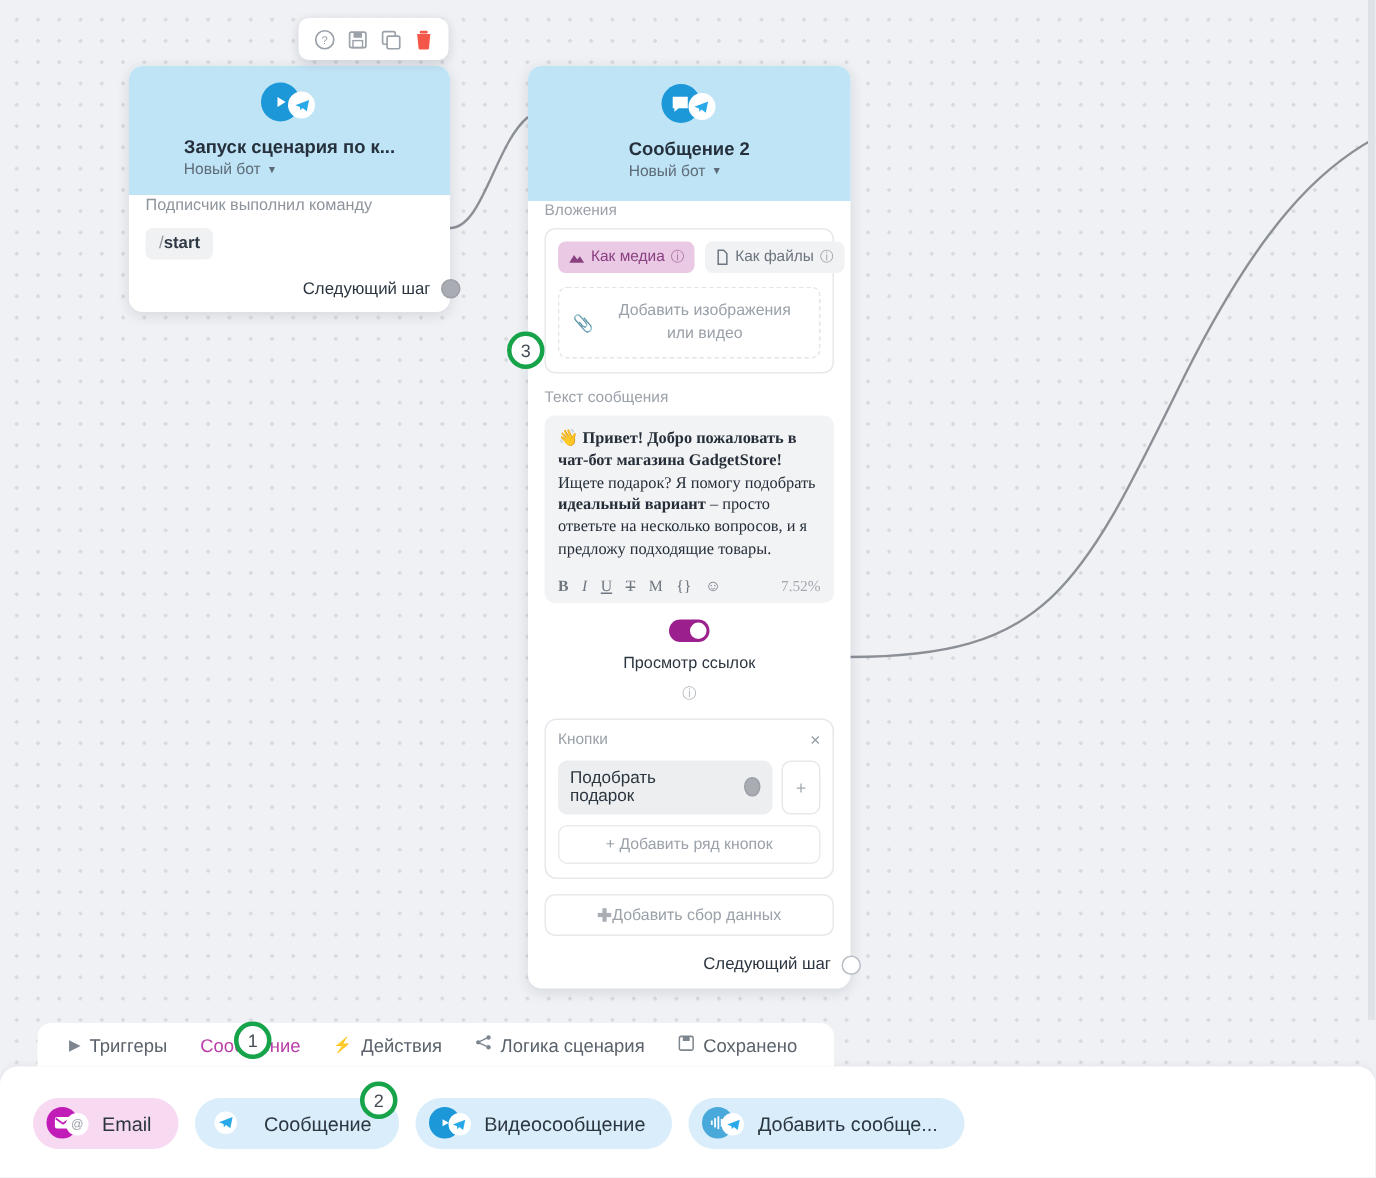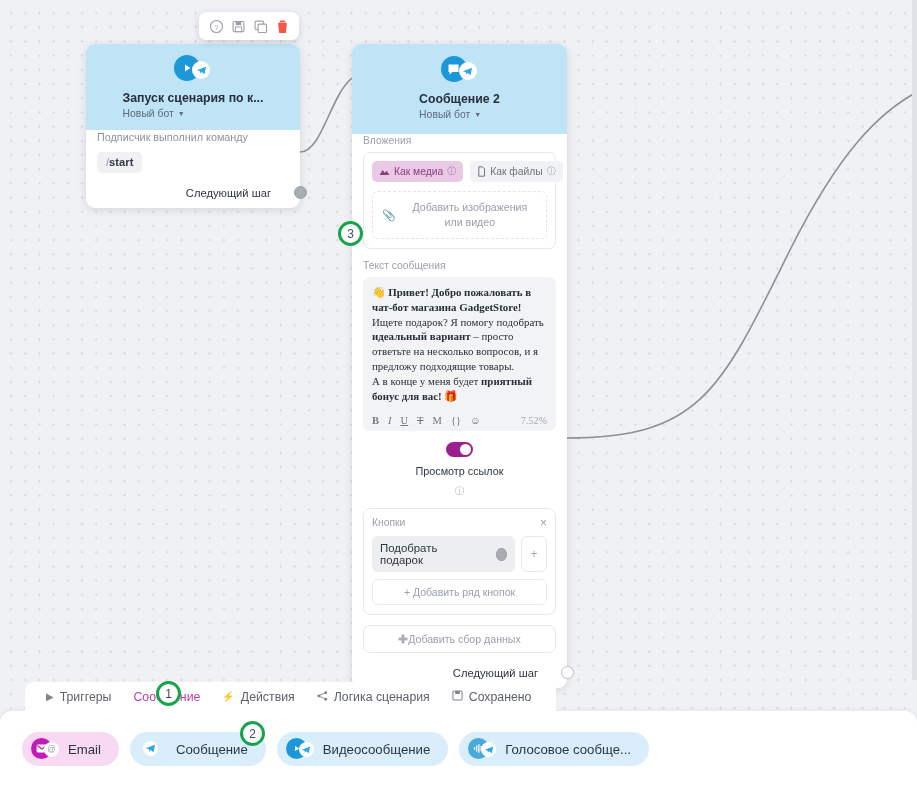--- a/index.html
+++ b/index.html
@@ -76,21 +76,21 @@
   .trigger-desc { font-size: 10.8px; color: #8d949c; margin-bottom: 9px; }
   .cmd-pill {
     display: inline-block; background: #f0f1f3; border-radius: 5px;
     padding: 4px 9px 5px 9px; font-size: 11.2px; color: #303a45;
   }
   .cmd-pill b { font-weight: bold; }
   .cmd-pill .slash { color: #8d949c; font-weight: normal; }
 
   .next-step {
     display: flex; align-items: center; justify-content: flex-end;
-    gap: 23px; margin-top: 13px;
+    gap: 7px; margin-top: 13px;
     font-size: 11.2px; color: #2c3640;
   }
   .dot-filled {
     width: 13px; height: 13px; border-radius: 50%;
     background: #a9adb3; border: 1px solid #9ba0a6;
     margin-right: -18px;
   }
   .dot-hollow {
     width: 13px; height: 13px; border-radius: 50%;
     background: #fff; border: 1.4px solid #b9bec5;
@@ -361,21 +361,20 @@
           <span class="dz-txt">Добавить изображения или видео</span>
         </div>
       </div>
 
       <div class="msg-block">
         <div class="sec-label">Текст сообщения</div>
         <div class="msg-card">
           <div class="msg-text">
             <span><span>👋 </span><b>Привет! Добро пожаловать в чат-бот магазина GadgetStore!</b></span><br>
             <span><span>Ищете подарок? Я помогу подобрать </span><b>идеальный вариант</b><span> – просто ответьте на несколько вопросов, и я предложу подходящие товары.</span></span><br>
-            <span><span>А в конце у меня будет </span><b>приятный бонус для вас!</b><span> 🎁</span></span>
           </div>
           <div class="fmt-bar">
             <span class="fi b">B</span>
             <span class="fi i">I</span>
             <span class="fi u">U</span>
             <span class="fi s">T</span>
             <span class="fi">M</span>
             <span class="fi">{}</span>
             <span class="fi">☺</span>
             <span class="pct">7.52%</span>
@@ -517,21 +516,21 @@
                   <rect x="11.5" y="4.8" width="1.3" height="2.4"></rect>
                 </g>
               </svg>
           </span>
           <span class="nchip-badge">
             <svg width="10" height="10" viewBox="0 0 12 12">
                 <path d="M1,5.6 L11,1.8 L9.3,10 L6.2,7.6 L4.6,9.3 L4.4,6.9 Z" fill="#29a9e8"></path>
               </svg>
           </span>
         </span>
-        <span>Голосовое сообще...</span>
+        <span>Добавить сообще...</span>
       </div>
 
     </div>
   </div>
 
   <div class="badge badge-1">1</div>
   <div class="badge badge-2">2</div>
 
 </div>
 

